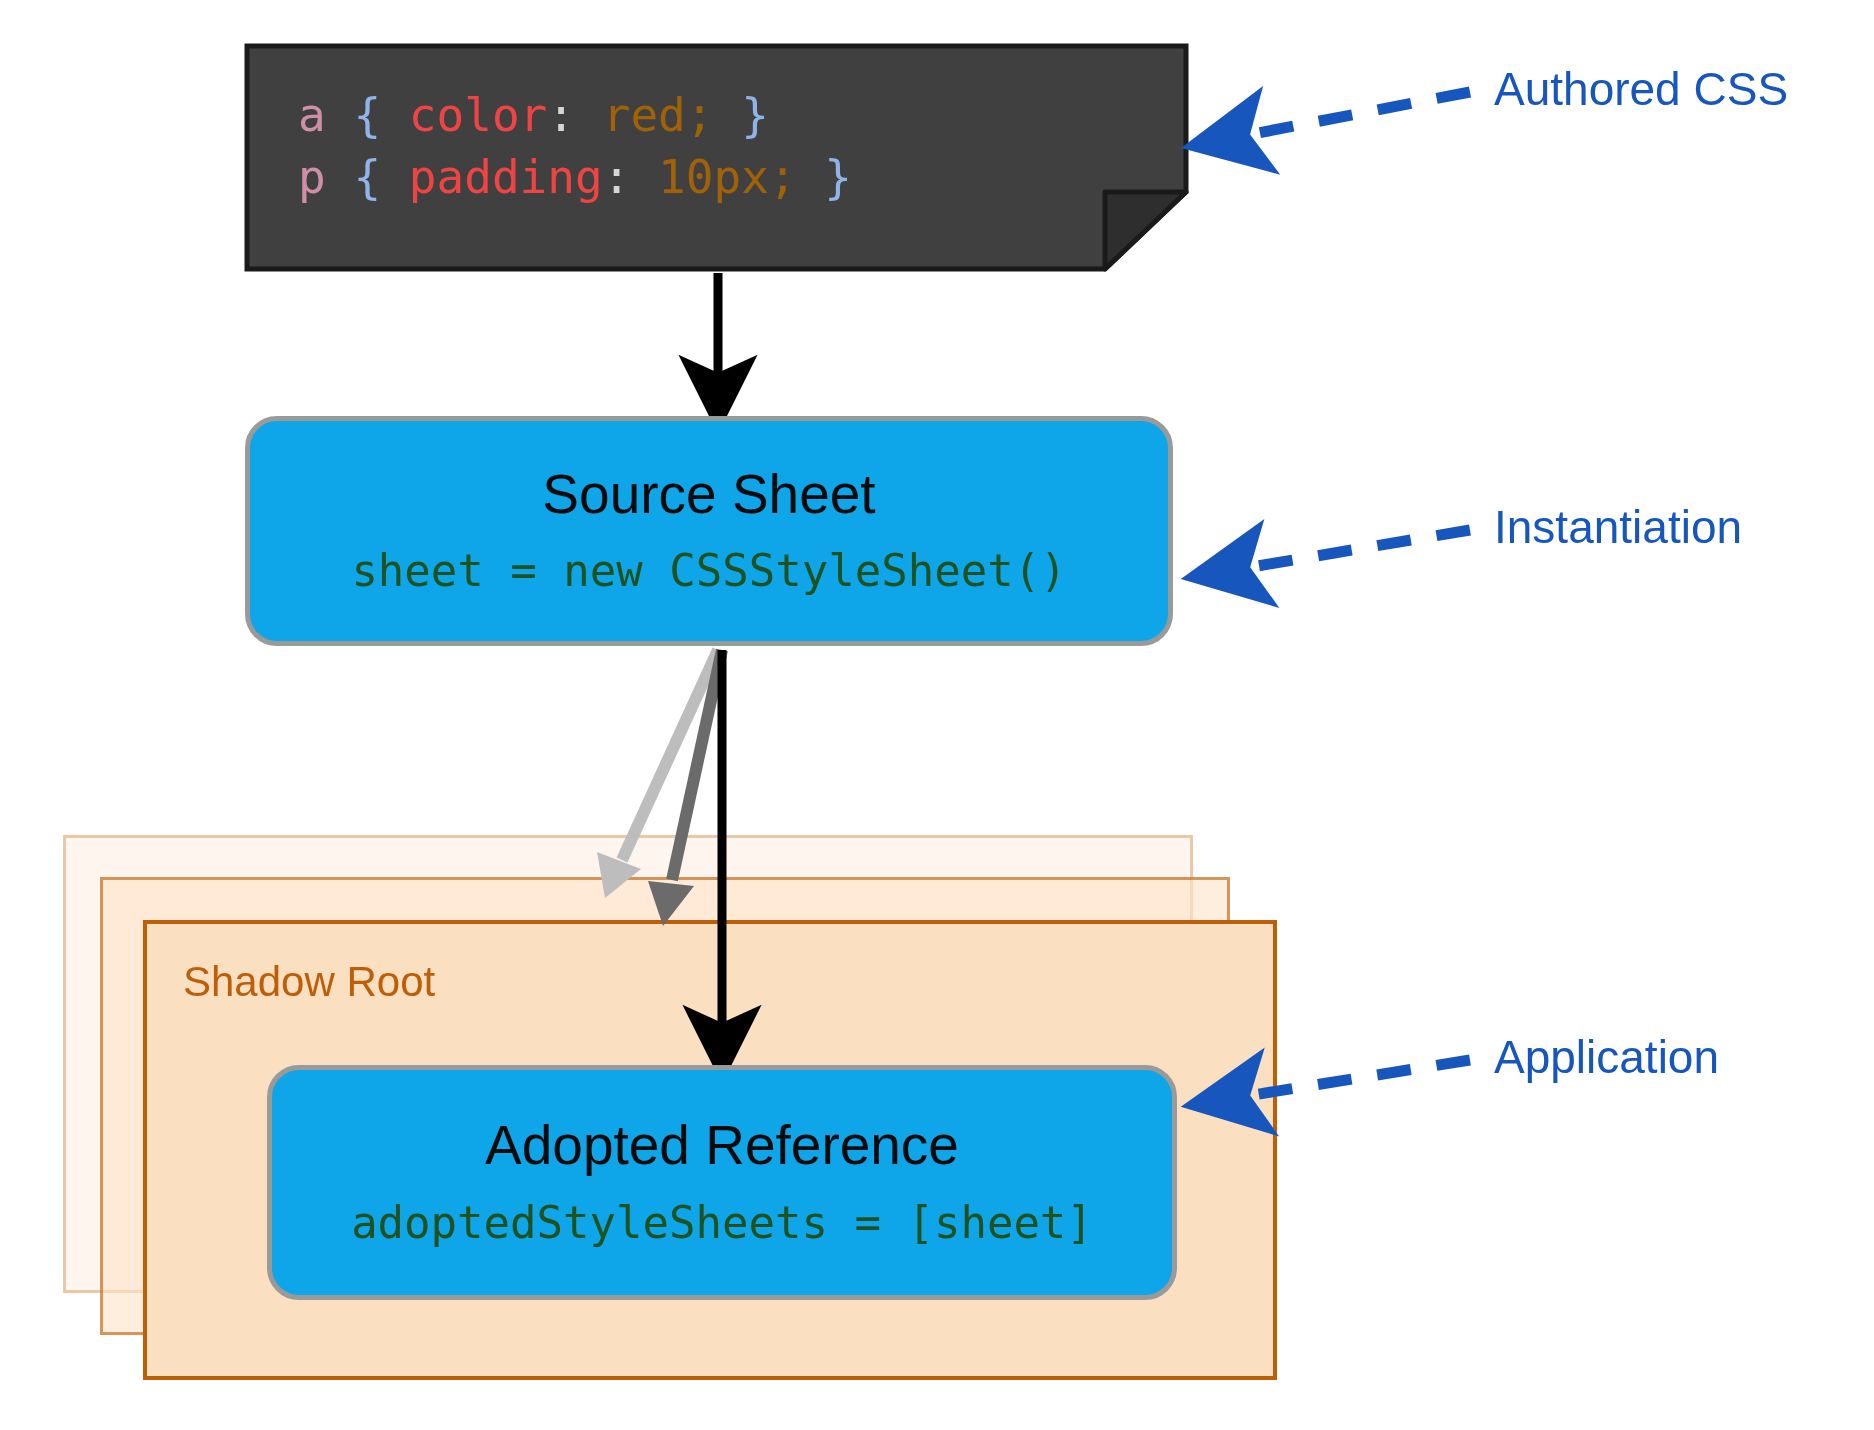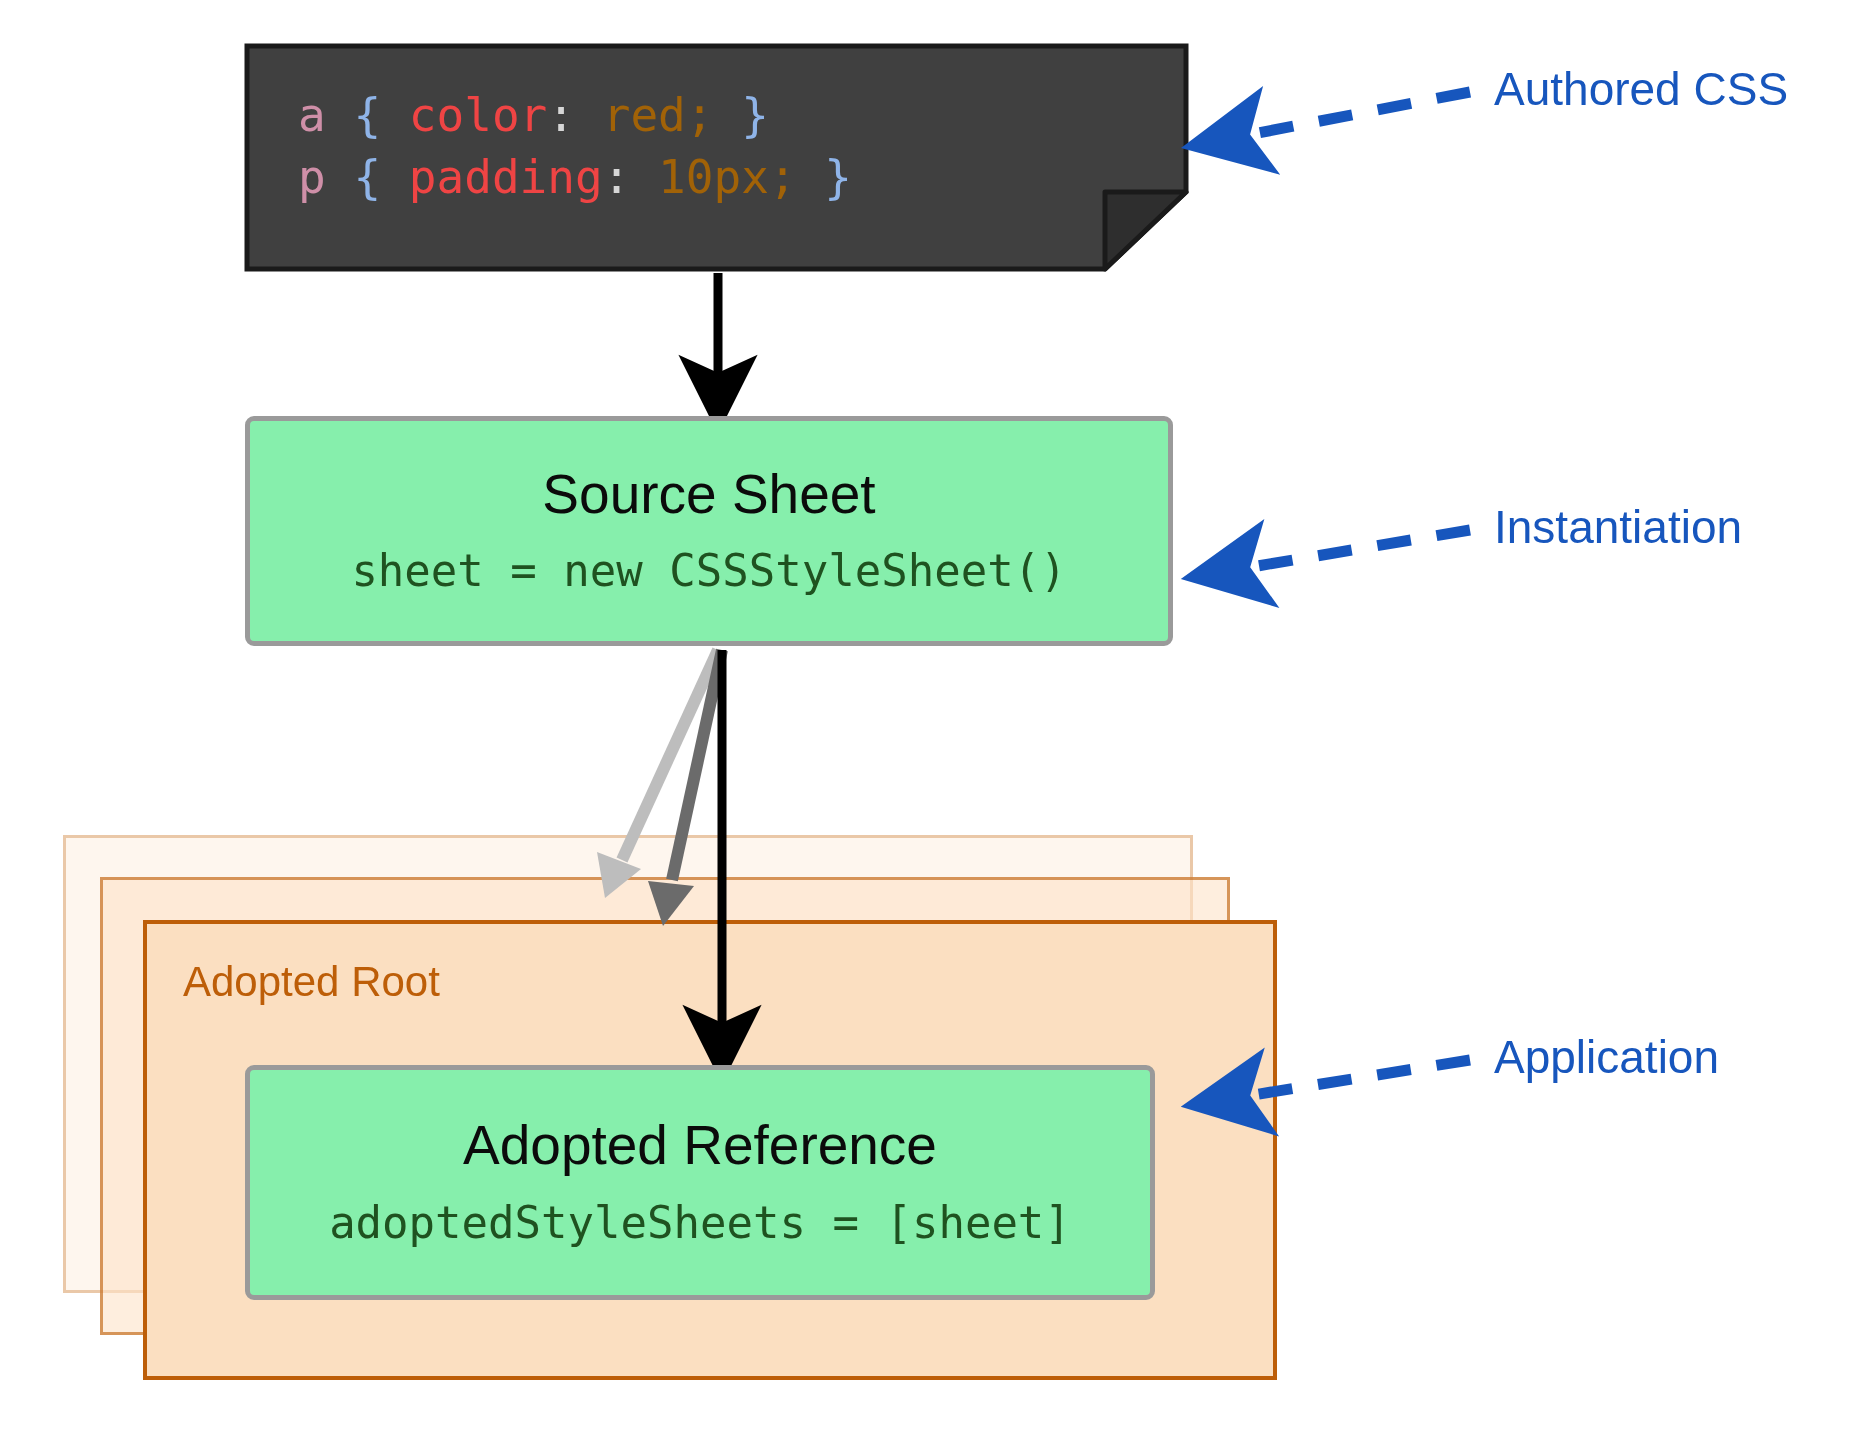--- a/index.html
+++ b/index.html
@@ -52,23 +52,23 @@
   }
   .tok-sel   { color: #cf8fa8; }
   .tok-brace { color: #8fb4e8; }
   .tok-prop  { color: #ef4444; text-align: right; }
   .tok-punct { color: #d6d6d6; }
   .tok-val   { color: #a16207; }
 
   
   .node-box {
     position: absolute;
-    background: #86efac;
+    background: #0ea5e9;
     border: 5px solid #9a9a9a;
-    border-radius: 9px;
+    border-radius: 32px;
     box-sizing: border-box;
     display: flex;
     flex-direction: column;
     align-items: center;
     justify-content: center;
     z-index: 6;
   }
   .node-title {
     font-family: "Liberation Sans", sans-serif;
     font-size: 55px;
@@ -86,21 +86,21 @@
   }
 
   #source-sheet-box {
     left: 245px;
     top: 416px;
     width: 928px;
     height: 230px;
   }
 
   #adopted-box {
-    left: 245px;
+    left: 267px;
     top: 1065px;
     width: 910px;
     height: 235px;
   }
 
   
   .shadow-layer {
     position: absolute;
     box-sizing: border-box;
     z-index: 2;
@@ -164,21 +164,21 @@
       <path d="M4 4 H943 V150 L862 227 H4 Z" fill="#404040" stroke="#1a1a1a" stroke-width="5"></path>
       <path d="M943 150 L862 150 L862 227 Z" fill="#2e2e2e" stroke="#1a1a1a" stroke-width="5" stroke-linejoin="round"></path>
     </svg>
     <div class="code-note-text"><span class="tok-sel">a</span><span class="tok-punct"> </span><span class="tok-brace">{</span><span class="tok-punct"> </span><span class="tok-prop">color</span><span class="tok-punct">:</span><span class="tok-punct"> </span><span class="tok-val">red;</span><span class="tok-punct"> </span><span class="tok-brace">}</span>
 <span class="tok-sel">p</span><span class="tok-punct"> </span><span class="tok-brace">{</span><span class="tok-punct"> </span><span class="tok-prop">padding</span><span class="tok-punct">:</span><span class="tok-punct"> </span><span class="tok-val">10px;</span><span class="tok-punct"> </span><span class="tok-brace">}</span></div>
   </div>
 
   <div class="shadow-layer" id="shadow-layer-back"></div>
   <div class="shadow-layer" id="shadow-layer-mid"></div>
   <div class="shadow-layer" id="shadow-layer-front"></div>
-  <div id="shadow-root-label">Adopted Root</div>
+  <div id="shadow-root-label">Shadow Root</div>
 
   <div class="node-box" id="source-sheet-box">
     <div class="node-title">Source Sheet</div>
     <div class="node-code">sheet = new CSSStyleSheet()</div>
   </div>
 
   <div class="node-box" id="adopted-box">
     <div class="node-title">Adopted Reference</div>
     <div class="node-code">adoptedStyleSheets = [sheet]</div>
   </div>

